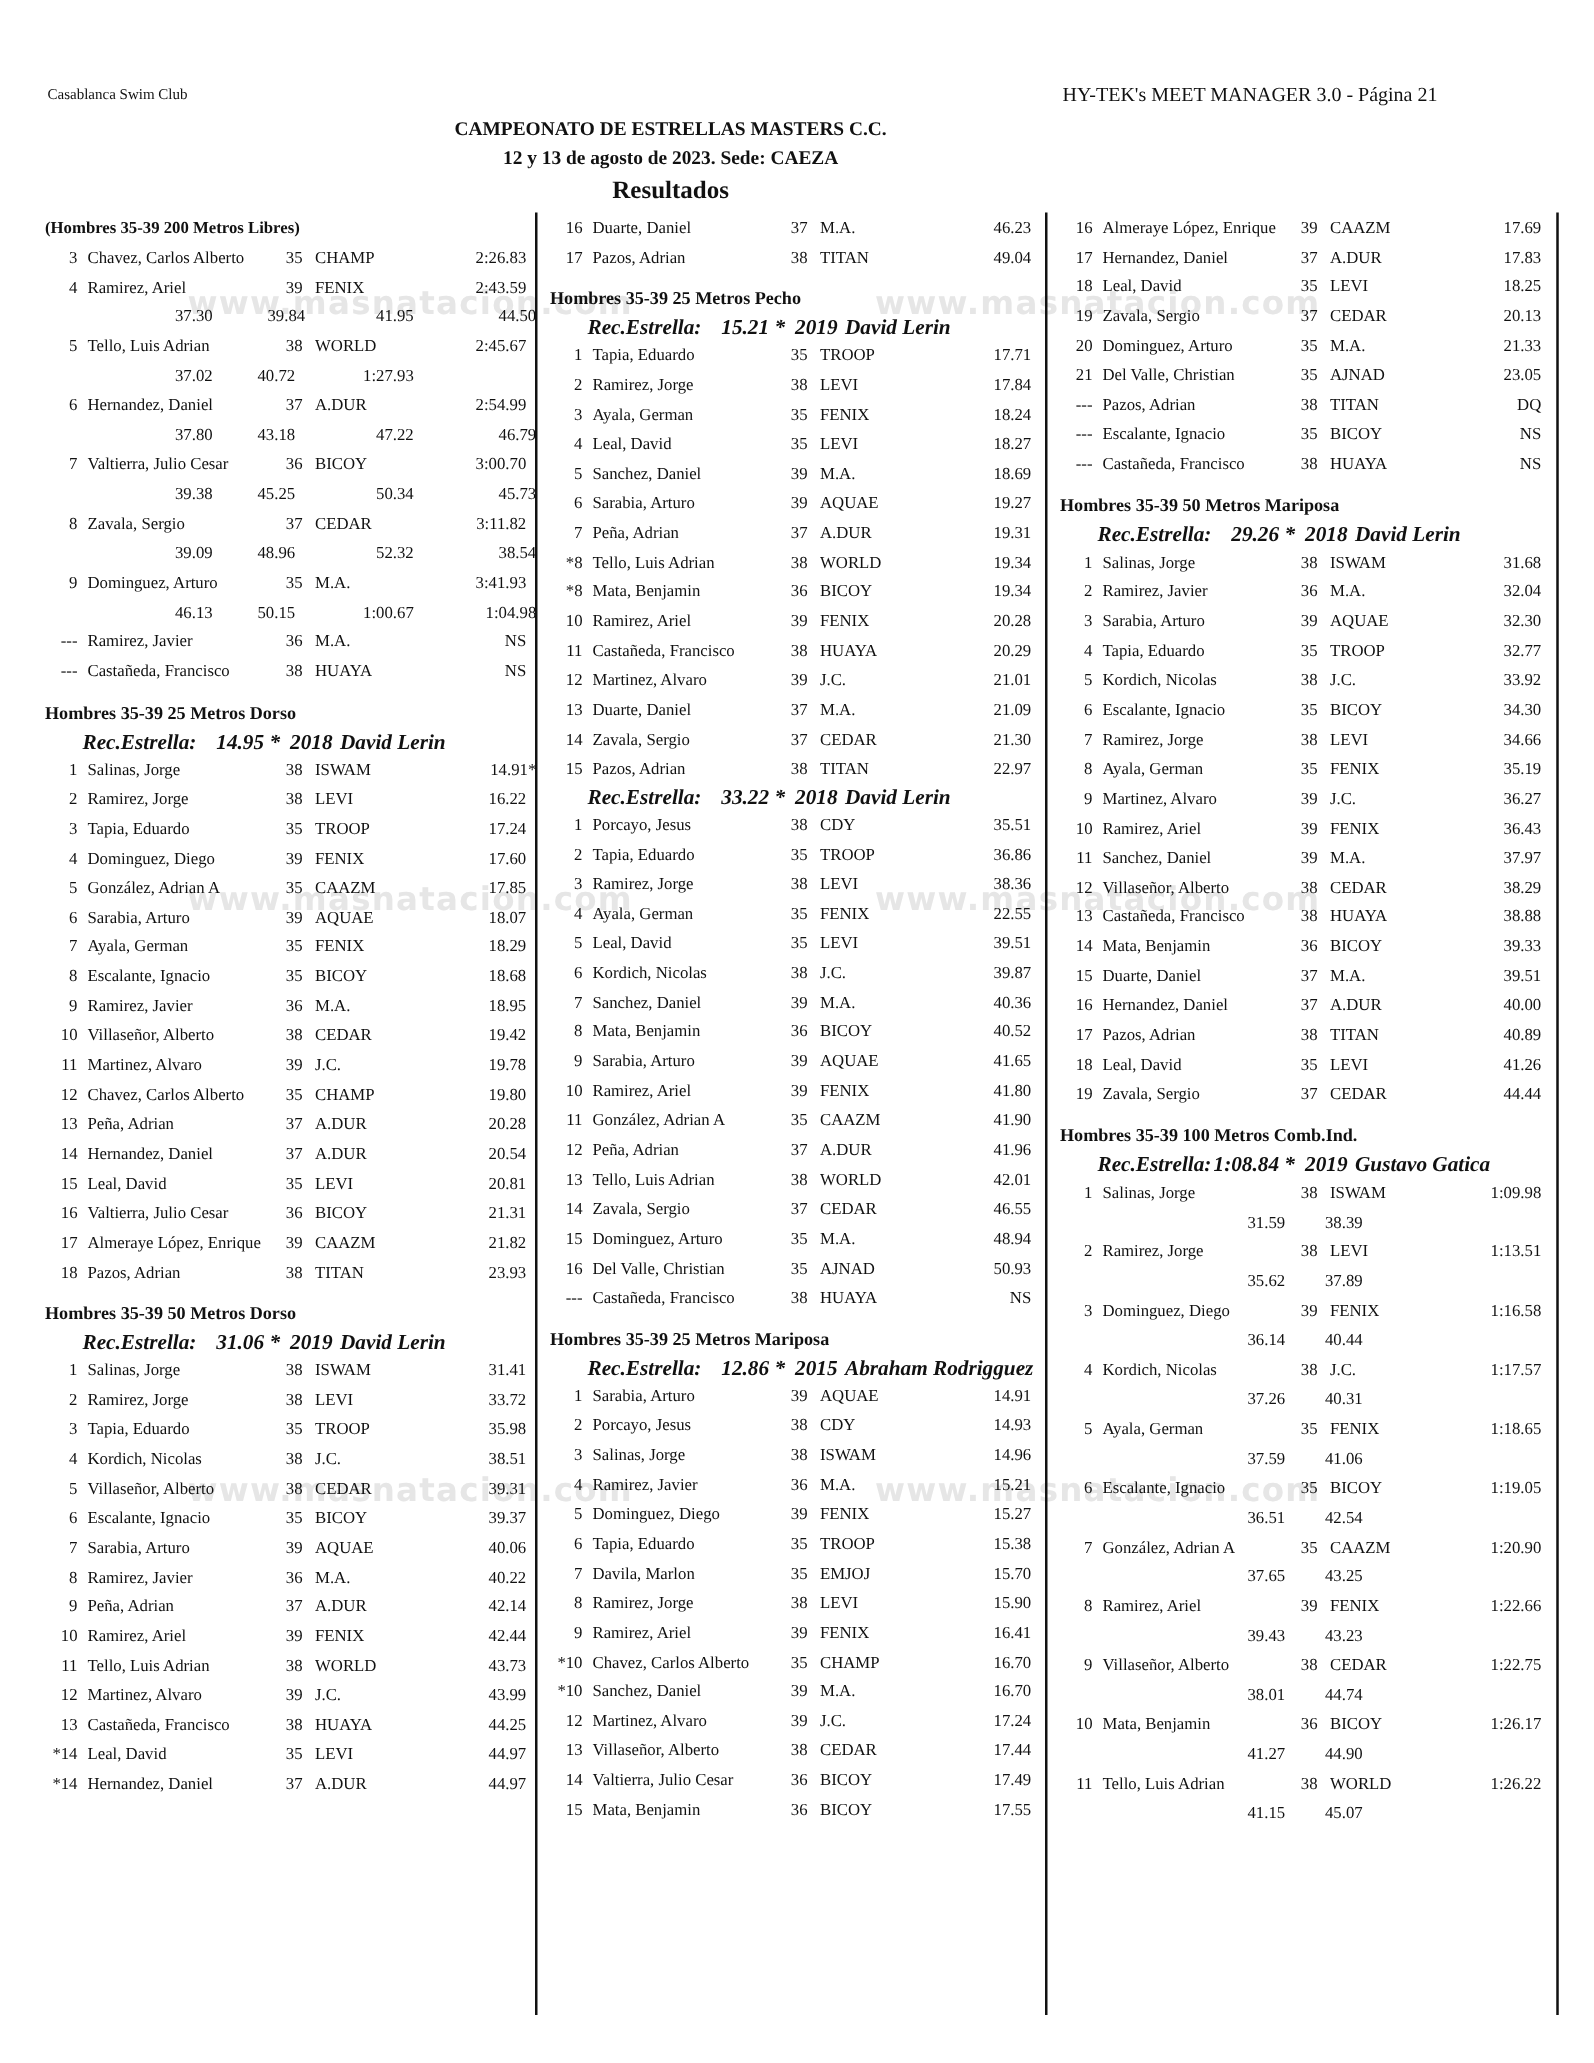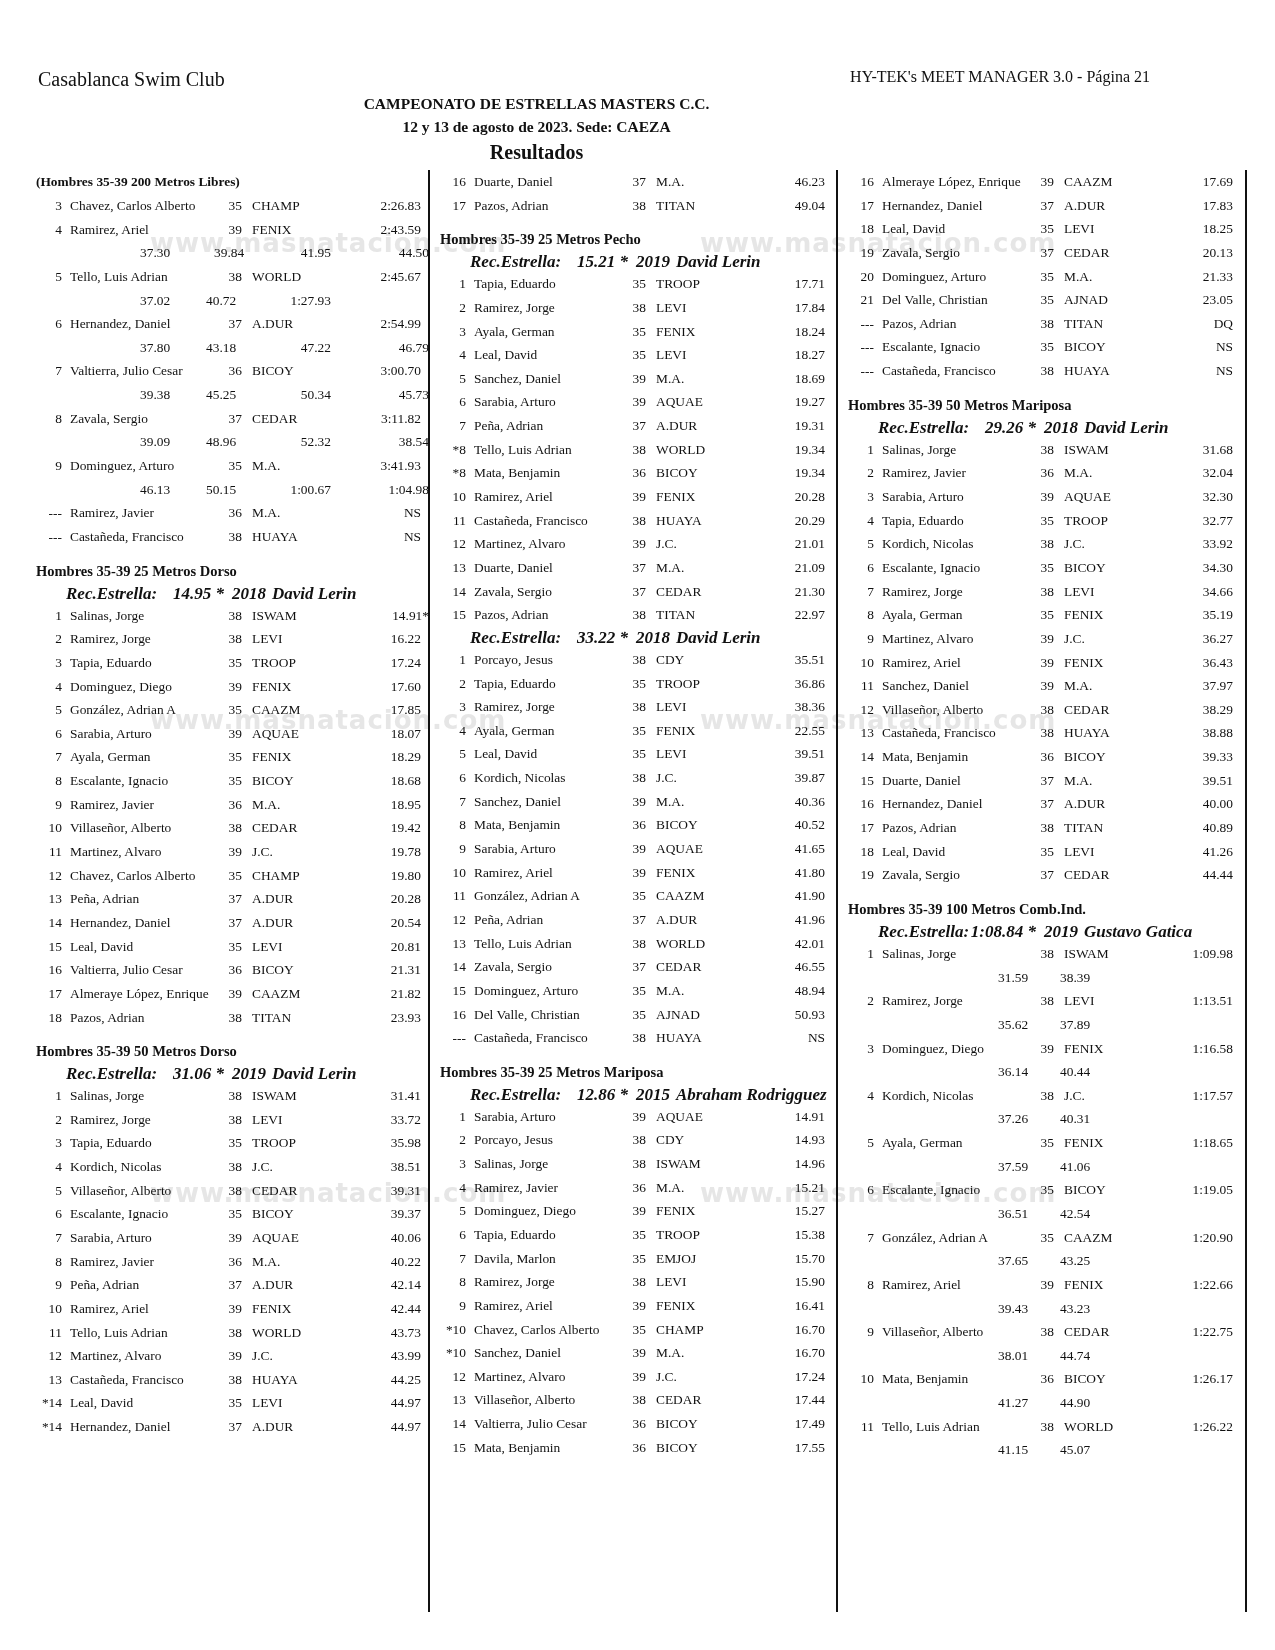--- a/index.html
+++ b/index.html
@@ -1,18 +1,18 @@
 <!DOCTYPE html>
 <html><head>
 <meta charset="utf-8">
 <style>
   html, body { margin: 0; padding: 0; background: #ffffff; }
   body { width: 1275px; height: 1650px; position: relative; overflow: hidden;
          font-family: "Liberation Serif", "DejaVu Serif", serif; color: #111; }
-  .hdr-left { position: absolute; left: 38px; top: 68px; font-size: 20px; }
+  .hdr-left { position: absolute; left: 38px; top: 68px; font-size: 12px; }
   .hdr-right { position: absolute; right: 125px; top: 68px; font-size: 16px; }
   .title { position: absolute; left: 0; width: 1073px; text-align: center; font-weight: bold; }
   .t1 { top: 95px; font-size: 15.5px; }
   .t2 { top: 118px; font-size: 15.5px; }
   .t3 { top: 141px; font-size: 20px; }
   .col { position: absolute; top: 170px; width: 385px; font-size: 13.4px; }
   .col.c1 { left: 36px; }
   .col.c2 { left: 440px; }
   .col.c3 { left: 848px; }
   .vline { position: absolute; top: 170px; height: 1442px; width: 2px; background: #111; }

